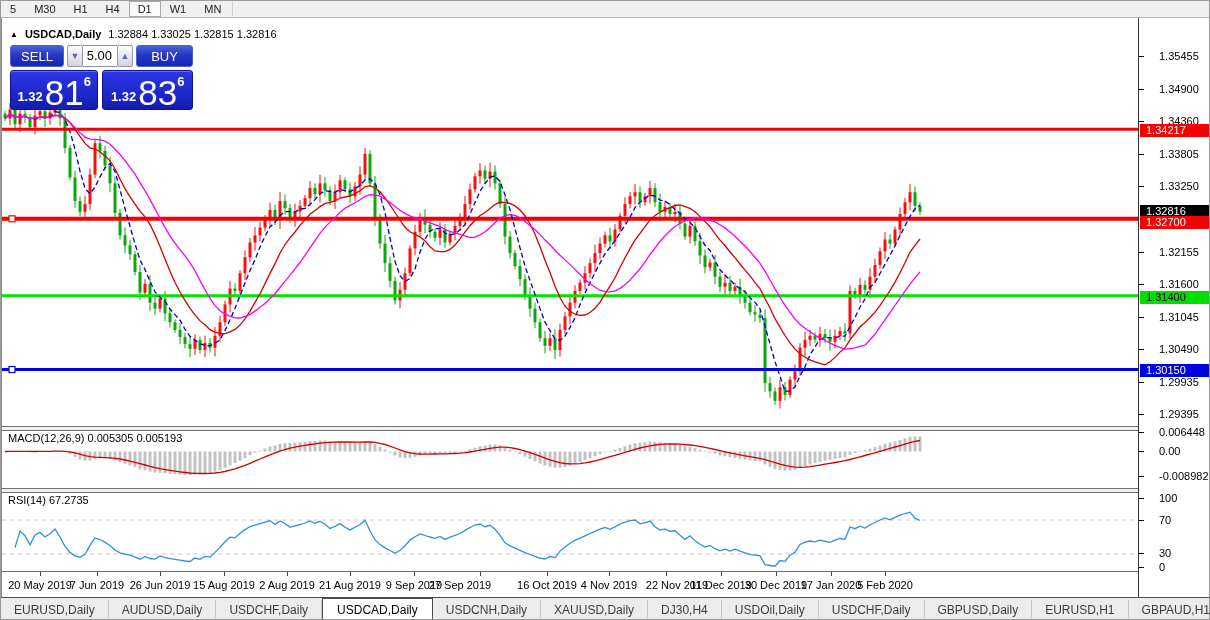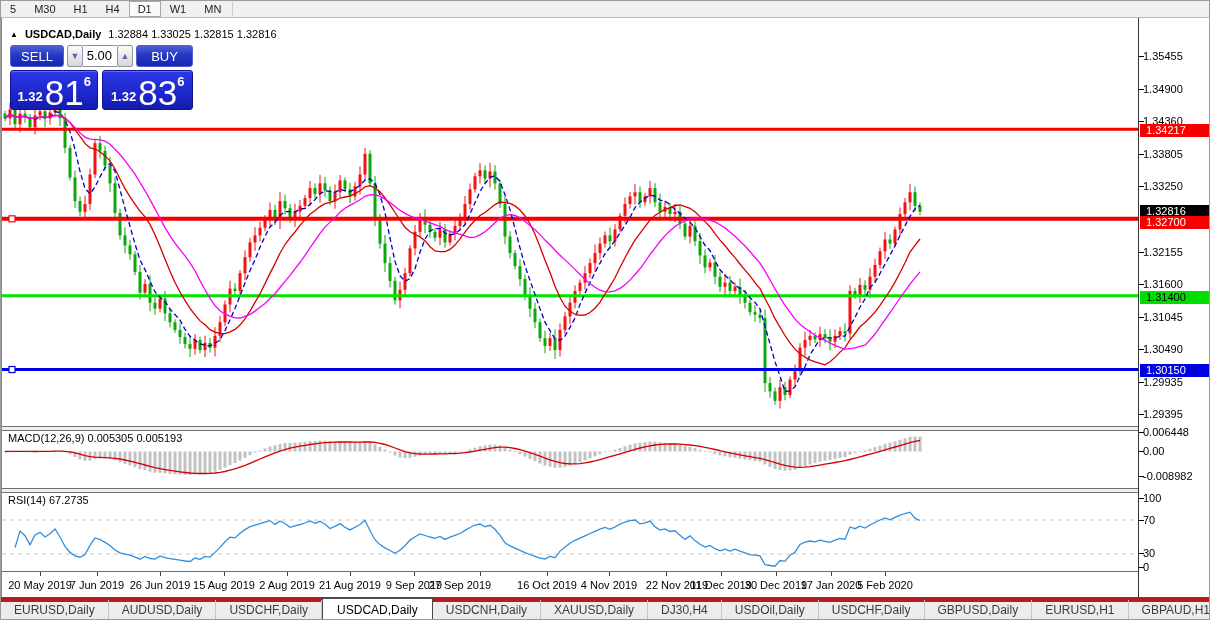--- a/index.html
+++ b/index.html
@@ -45,32 +45,32 @@
   .tp-big { font-size:35px; line-height:33px; font-weight:400; }
   .tp-sup { font-size:13px; font-weight:bold; align-self:flex-start; margin-top:3px; }
 
   
   .pane-label { position:absolute; font-size:11px; color:#000; z-index:4; }
 
   
   .price-axis { position:absolute; left:1136px; top:0; width:74px; height:579px; background:#fff;
     border-left:1px solid #333; cursor:ns-resize; }
   .pa-tick { position:absolute; left:0; width:5px; height:1px; background:#000; }
-  .pa-label { position:absolute; left:4px; font-size:11px; color:#000; line-height:13px; white-space:nowrap; }
+  .pa-label { position:absolute; left:20px; font-size:11px; color:#000; line-height:13px; white-space:nowrap; }
   .pa-marker { position:absolute; left:1px; width:72px; height:13px; font-size:11px; line-height:13px;
     padding-left:6px; white-space:nowrap; z-index:3; }
 
   
   .date-axis { position:absolute; left:0; top:554px; width:1136px; height:25px; background:#fff; cursor:ew-resize; }
   .da-label { position:absolute; top:7px; transform:translateX(-50%); font-size:11px; color:#000; white-space:nowrap; }
   .da-tick { position:absolute; top:0; width:1px; height:4px; background:#444; }
 
   
   .tab-bar { position:absolute; left:0; top:596px; width:1210px; height:24px; background:#ececec;
-    border-top:5px solid #b91c1c; display:flex; align-items:flex-end; }
+    border-top:1px solid #b91c1c; display:flex; align-items:flex-end; }
   .tab { font-size:12px; color:#3c3c3c; padding:3px 13px 4px 13px; border-right:1px solid #c6c6c6;
     white-space:nowrap; cursor:pointer; }
   .tab.active { background:#fff; color:#000; border:1px solid #4a4a4a; border-bottom:none;
     margin-top:-2px; padding:4px 14px 5px 14px; position:relative; top:1px; z-index:2; }
 </style>
 </head>
 <body>
 
 <div class="screen">
 

